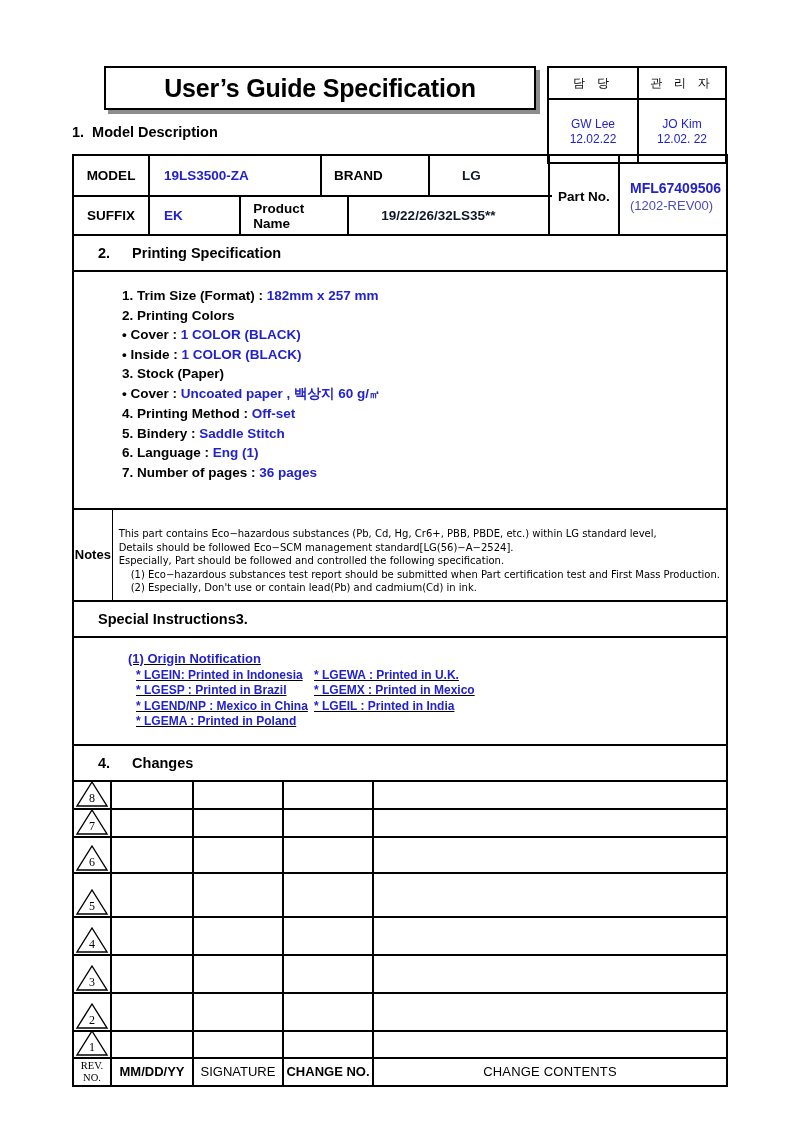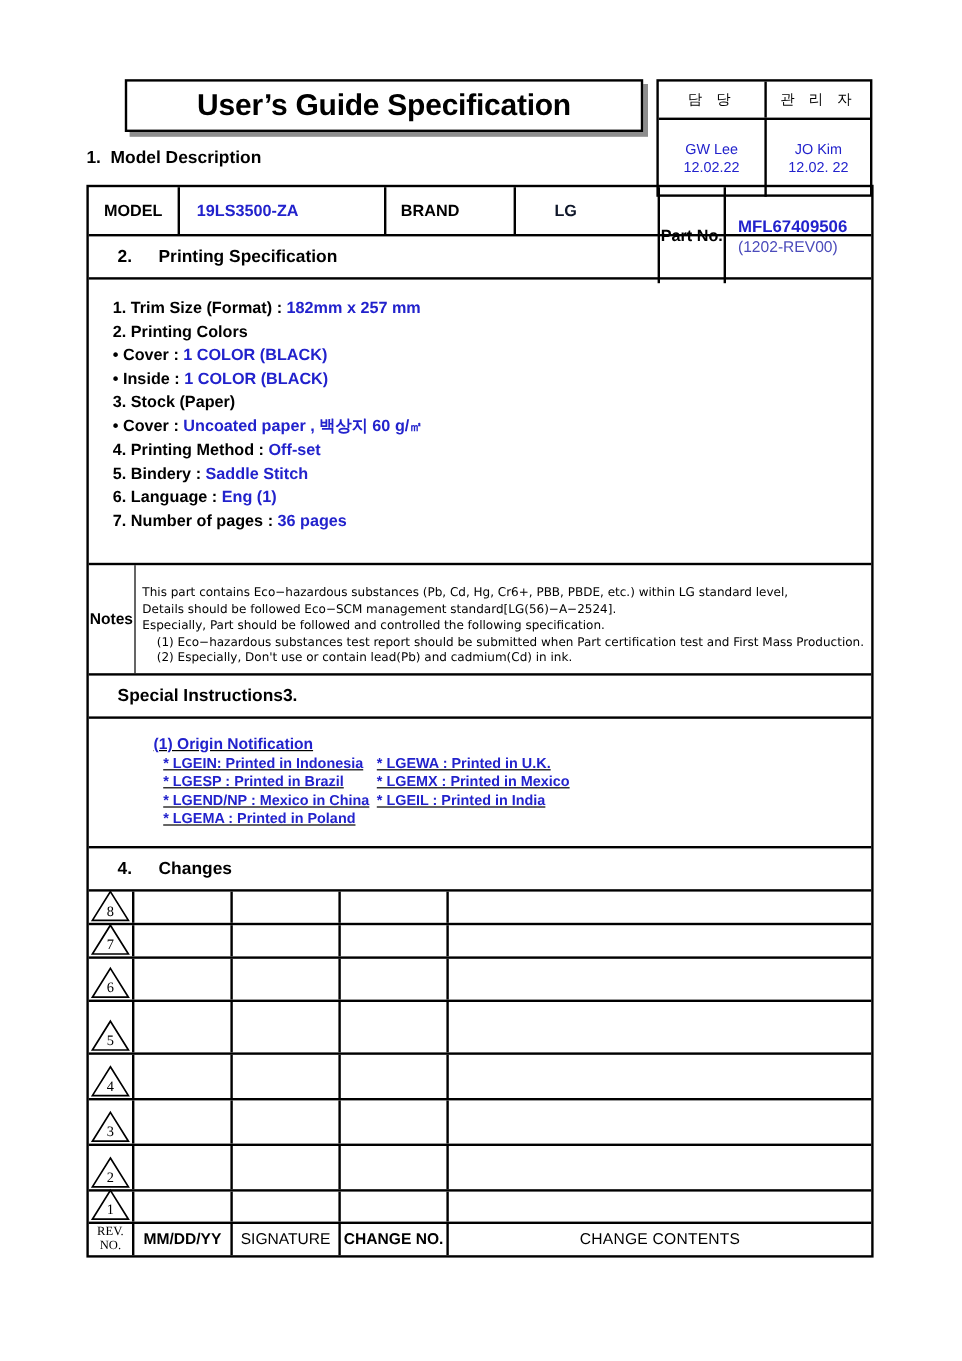--- a/index.html
+++ b/index.html
@@ -126,21 +126,21 @@
   .partno-box {
     position: absolute;
     right: 0; top: 0;
     width: 178px;
     height: 80px;
     display: flex;
     box-sizing: border-box;
     border-left: 2px solid #000;
   }
   .partno-label {
-    width: 53px;
+    width: 68px;
     display: flex; align-items: center; justify-content: center;
     font-size: 13.5px; font-weight: bold;
     box-sizing: border-box;
   }
   .partno-val {
     flex: 1 1 auto;
     border-left: 2px solid #000;
     display: flex; flex-direction: column;
     align-items: flex-start; justify-content: center;
     padding-left: 10px;
@@ -164,21 +164,21 @@
   
   .spec-body {
     padding: 14px 0 22px 0;
     box-sizing: border-box;
     min-height: 238px;
   }
   .spec-line {
     font-size: 13.5px;
     font-weight: bold;
     line-height: 19.5px;
-    padding-left: 20px;
+    padding-left: 48px;
     white-space: nowrap;
   }
   .blue { color: #2222cc; }
   .kor  { font-family: "DejaVu Sans", sans-serif; font-weight: bold; }
   .unit { font-family: "DejaVu Sans", sans-serif; font-size: 11px; }
 
   
   .notes-row { display: flex; box-sizing: border-box; }
   .notes-label {
     width: 45px;
@@ -304,20 +304,26 @@
 
   <div class="frame">
 
     <div class="model-wrap">
       <div class="model-left">
         <div class="mrow">
           <div class="mcell mlabel">MODEL</div>
           <div class="mcell mval bl">19LS3500-ZA</div>
           <div class="mcell mlabel2 bl">BRAND</div>
           <div class="mcell mval2 bl">LG</div>
+        </div>
+        <div class="mrow">
+          <div class="mcell mlabel">SUFFIX</div>
+          <div class="mcell mval bl">EK</div>
+          <div class="mcell mlabel2 bl">Product Name</div>
+          <div class="mcell mval2 bl">19/22/26/32LS35**</div>
         </div>
       </div>
       <div class="partno-box">
         <div class="partno-label">Part No.</div>
         <div class="partno-val">
           <span class="partno-main">MFL67409506</span>
           <span class="partno-sub">(1202-REV00)</span>
         </div>
       </div>
     </div>

